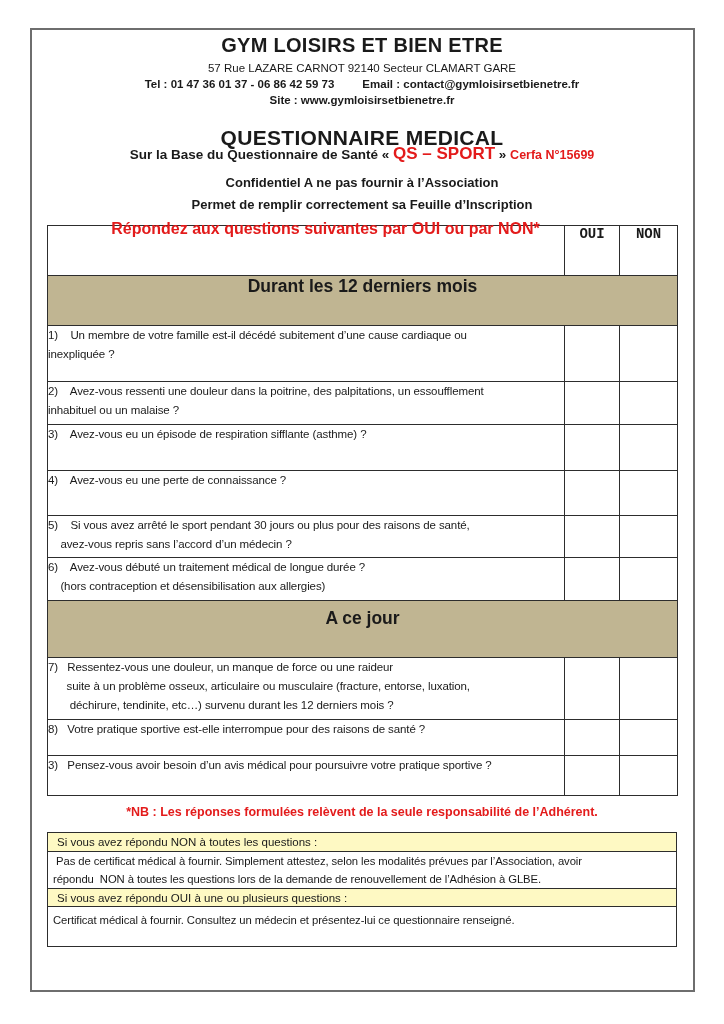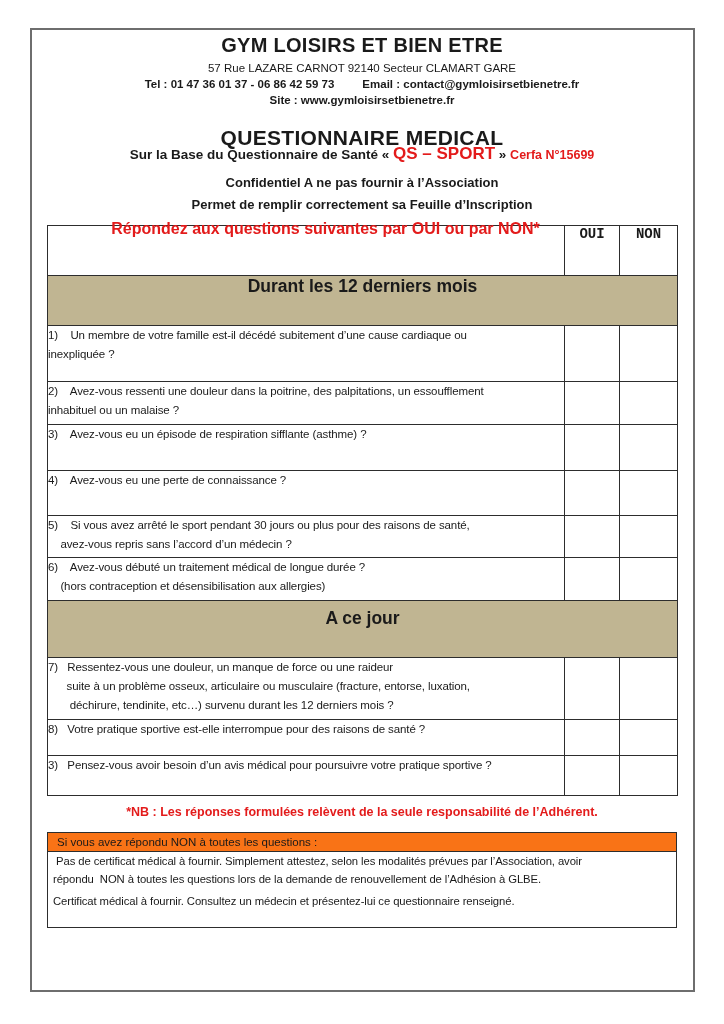--- a/index.html
+++ b/index.html
@@ -56,21 +56,21 @@
   .nb{
     position:absolute;left:47px;top:805px;width:630px;text-align:center;
     color:#e31b1b;font-weight:bold;font-size:12.5px;
   }
   
   .fbox{
     position:absolute;left:47px;top:832px;width:630px;
     border:1px solid #2d2d2d;box-sizing:border-box;
   }
   .fbar{
-    background:#f97316;height:19px;box-sizing:border-box;
+    background:#fef9c3;height:19px;box-sizing:border-box;
     font-size:11.5px;line-height:18px;padding-left:9px;
     border-top:1px solid #2d2d2d;border-bottom:1px solid #2d2d2d;
   }
   .fbar.first{border-top:none;}
   .ftext{
     font-size:11.3px;line-height:17.5px;letter-spacing:-.1px;
     padding:1px 4px 1px 5px;white-space:pre-wrap;box-sizing:border-box;
   }
   .ftext.non{height:36px;}
   .ftext.oui{height:39px;padding-top:5px;}
@@ -171,15 +171,16 @@
     </tr>
   </tbody>
     </table>
 
   <div class="nb">*NB : Les réponses formulées relèvent de la seule responsabilité de l’Adhérent.</div>
 
   <div class="fbox">
     <div class="fbar first">Si vous avez répondu NON à toutes les questions :</div>
     <div class="ftext non"> Pas de certificat médical à fournir. Simplement attestez, selon les modalités prévues par l’Association, avoir
 répondu  NON à toutes les questions lors de la demande de renouvellement de l’Adhésion à GLBE.</div>
+    <div class="fbar">Si vous avez répondu OUI à une ou plusieurs questions :</div>
     <div class="ftext oui">Certificat médical à fournir. Consultez un médecin et présentez-lui ce questionnaire renseigné.</div>
   </div>
 </div>
 
 </body></html>

